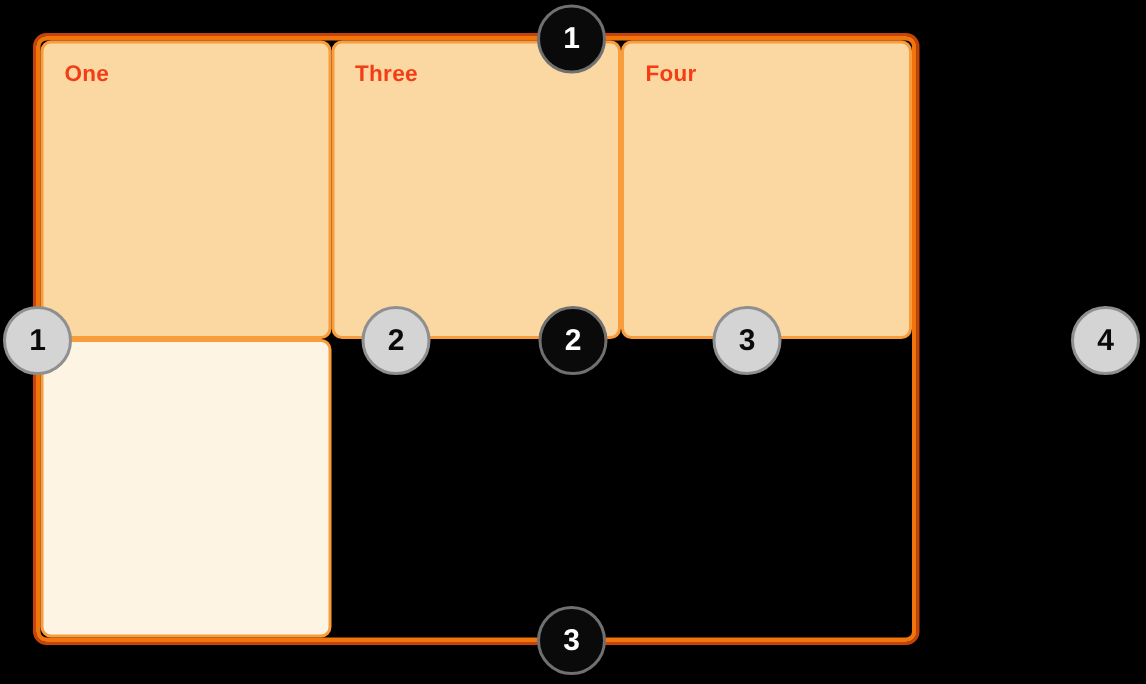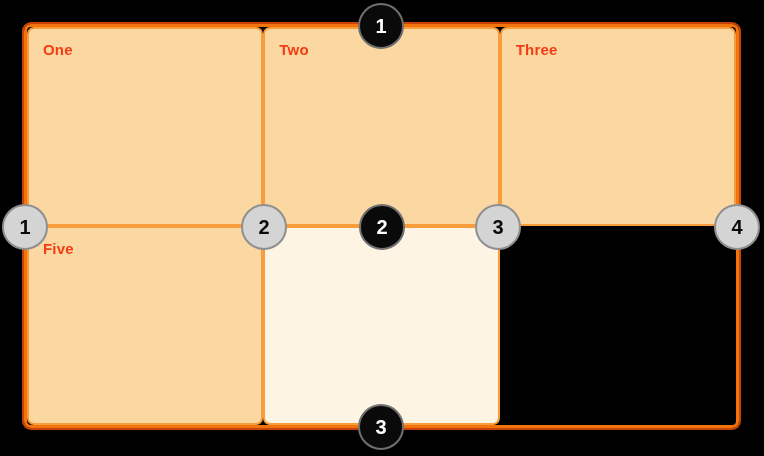--- a/index.html
+++ b/index.html
@@ -8,21 +8,21 @@
     width: 764px;
     height: 456px;
     background: #000;
     overflow: hidden;
     font-family: "Liberation Sans", sans-serif;
   }
   .grid-container {
     position: absolute;
     left: 24px;
     top: 24px;
-    width: 715px;
+    width: 587px;
     height: 404px;
     box-sizing: border-box;
     border: 3px solid #F2740C;
     box-shadow: 0 0 0 2px #C64309;
     border-radius: 7px;
     display: grid;
     grid-template-columns: repeat(3, 1fr);
     grid-template-rows: 1fr 1fr;
   }
   .cell {
@@ -69,23 +69,22 @@
   .badge.col-3 { left: 475px; top: 204px; }
   .badge.col-4 { left: 714px; top: 204px; }
 </style>
 </head>
 <body>
 
 <div class="stage">
 
   <div class="grid-container">
     <div class="cell">One</div>
-    <div class="cell">Two</div>
     <div class="cell">Three</div>
-    <div class="cell">Five</div>
+    <div class="cell">Four</div>
     <div class="cell empty"></div>
   </div>
 
   <div class="badge dark row-1">1</div>
   <div class="badge dark row-2">2</div>
   <div class="badge dark row-3">3</div>
 
   <div class="badge light col-1">1</div>
   <div class="badge light col-2">2</div>
   <div class="badge light col-3">3</div>

